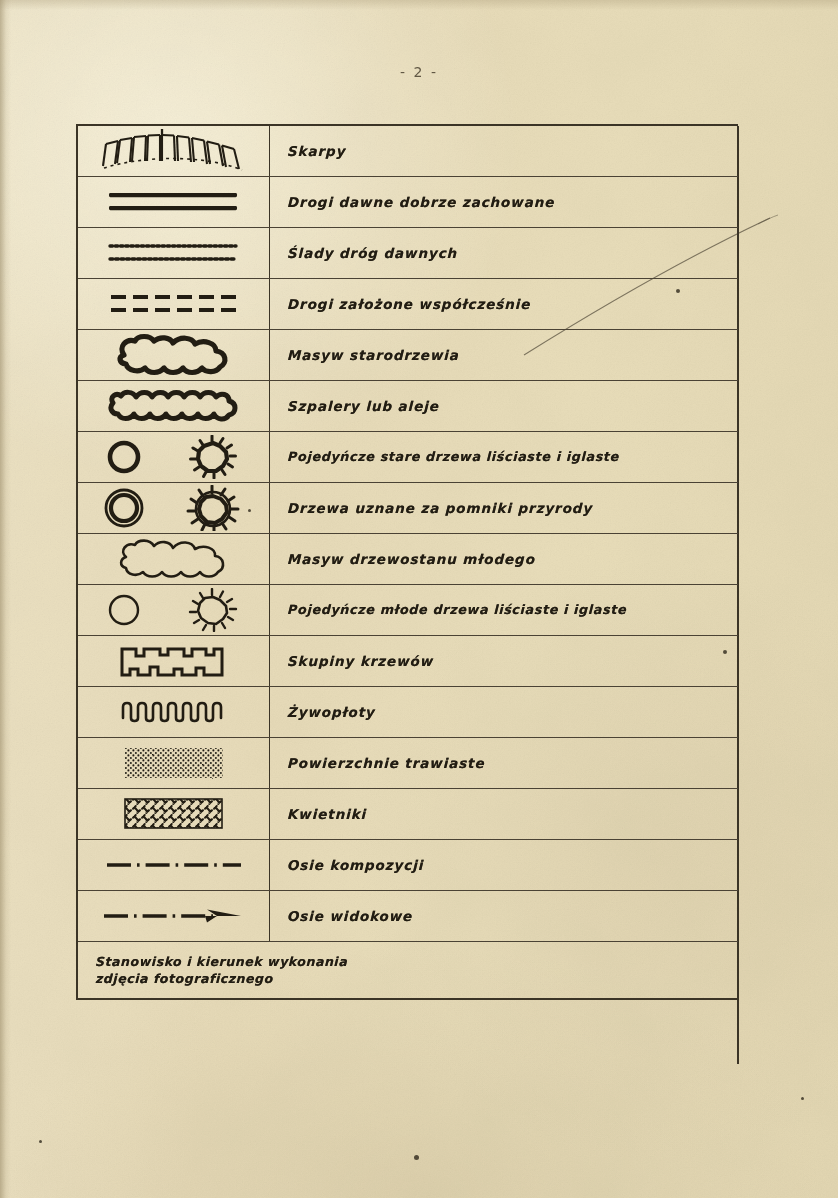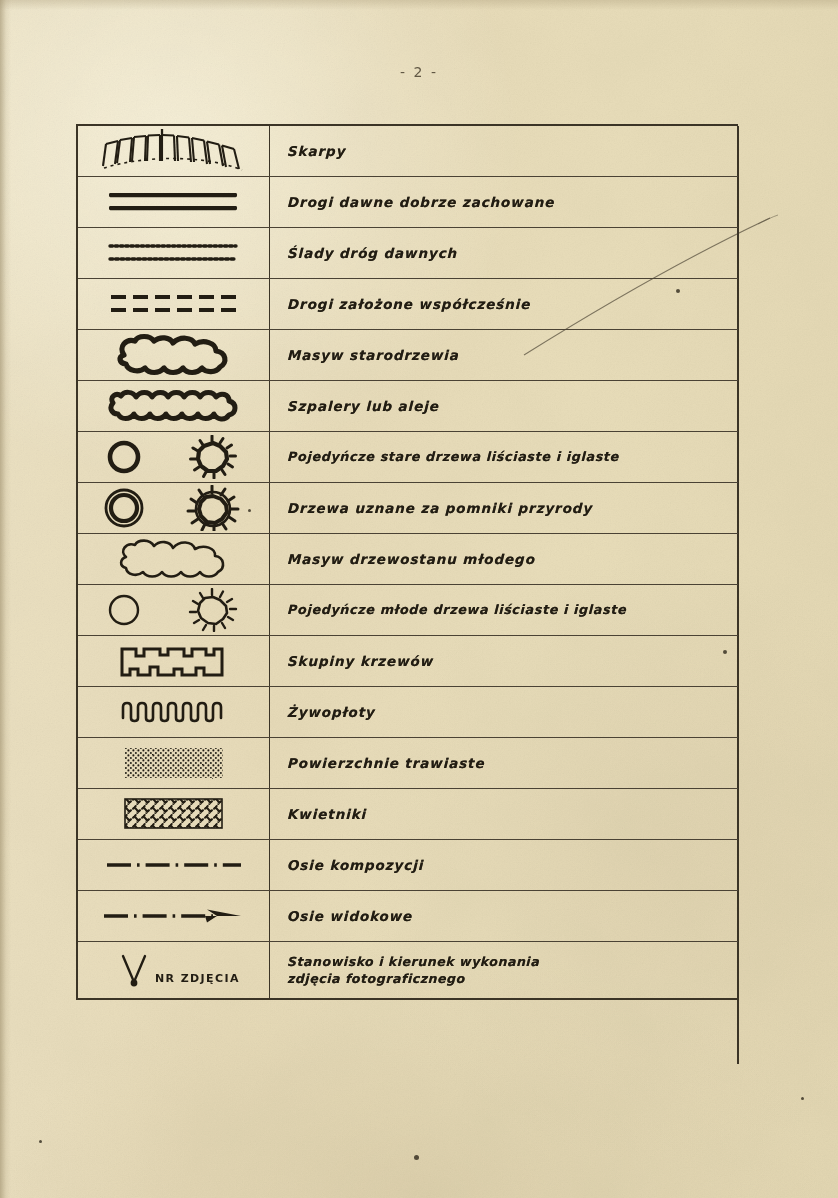--- a/index.html
+++ b/index.html
@@ -451,28 +451,20 @@
         <line class="ink" x1="3" y1="9" x2="112" y2="9" stroke-width="3.6" stroke-dasharray="24 6 2.6 6" stroke-linecap="butt"></line>
         <path class="inkf" d="M104 9 L140 9 L106 2.5 L116 9 L106 15.5 Z"></path>
       </svg>
     </div>
     <div class="txt-cell">
       <span class="label">Osie widokowe</span>
     </div>
   </div>
 
   <div class="row tall">
-    <div class="sym-cell">
-      <svg class="sym" width="150" height="40" viewBox="0 0 150 40" style="margin-left:6px;">
-        <path class="ink" stroke-width="2.4" stroke-linecap="round" d="M18 6 L29 32 L40 6"></path>
-        <circle class="inkf" cx="29" cy="33" r="3.4"></circle>
-        <text x="50" y="32" class="inkf" font-family="DejaVu Sans, sans-serif" font-size="11" font-weight="700" letter-spacing="1.4">NR ZDJĘCIA</text>
-      </svg>
-
-    </div>
     <div class="txt-cell">
       <div>
         <div class="label two">Stanowisko i kierunek wykonania</div>
         <div class="label two">zdjęcia fotograficznego</div>
       </div>
     </div>
   </div>
 
 </div>
 

